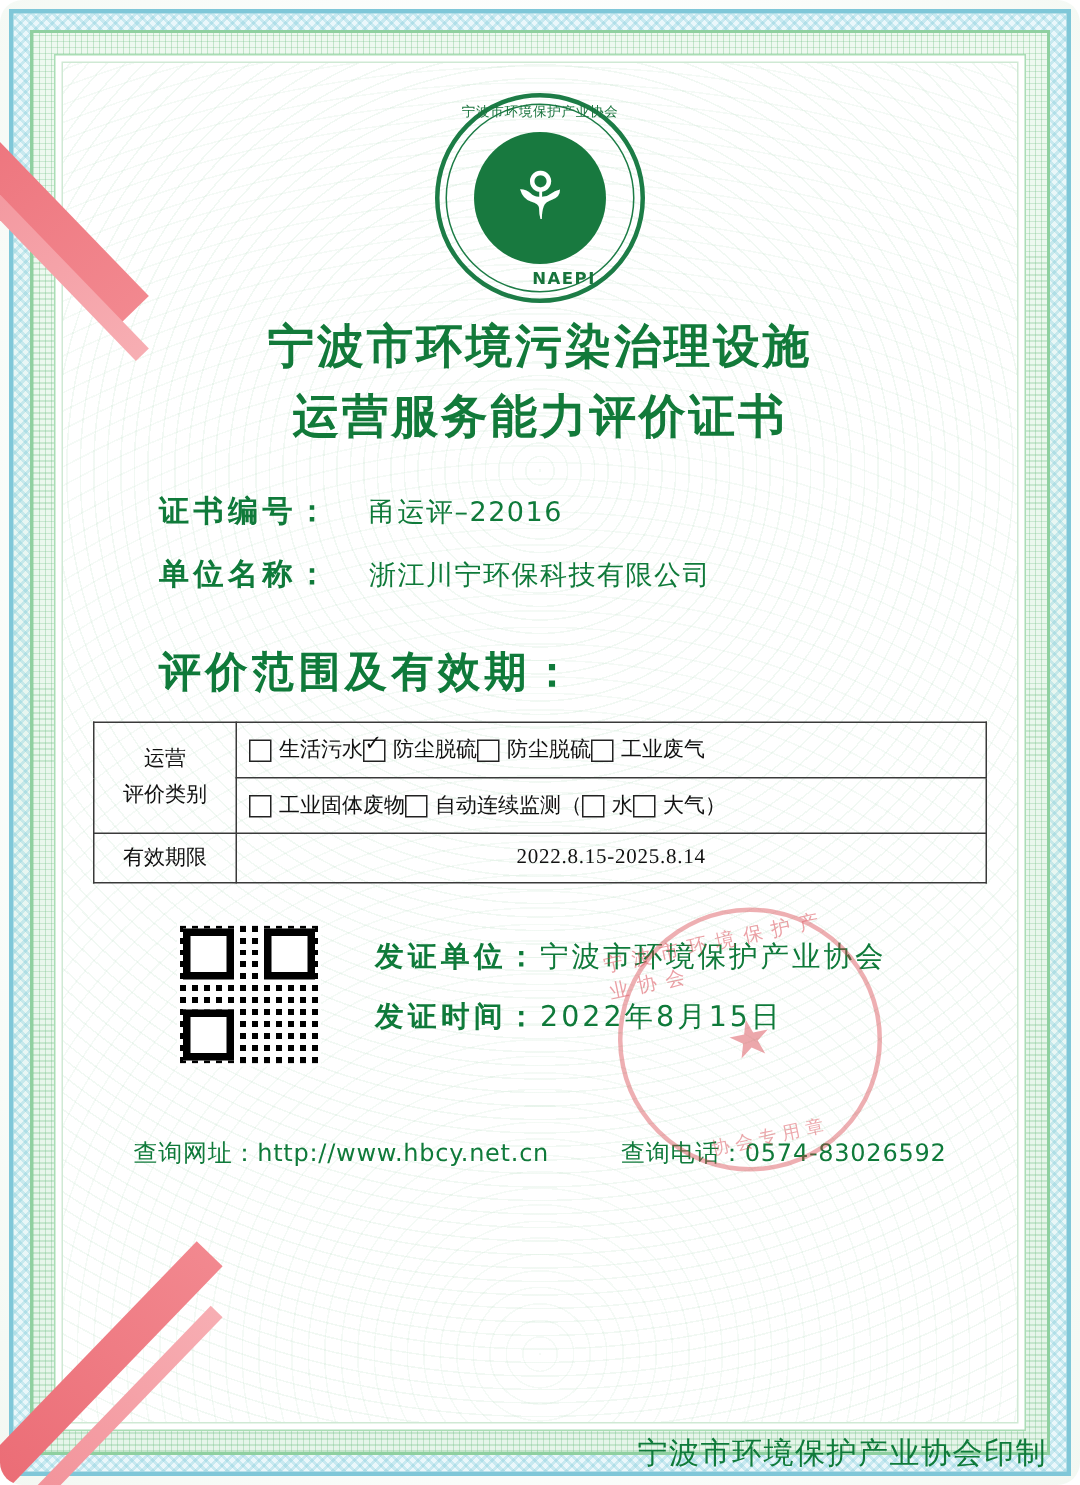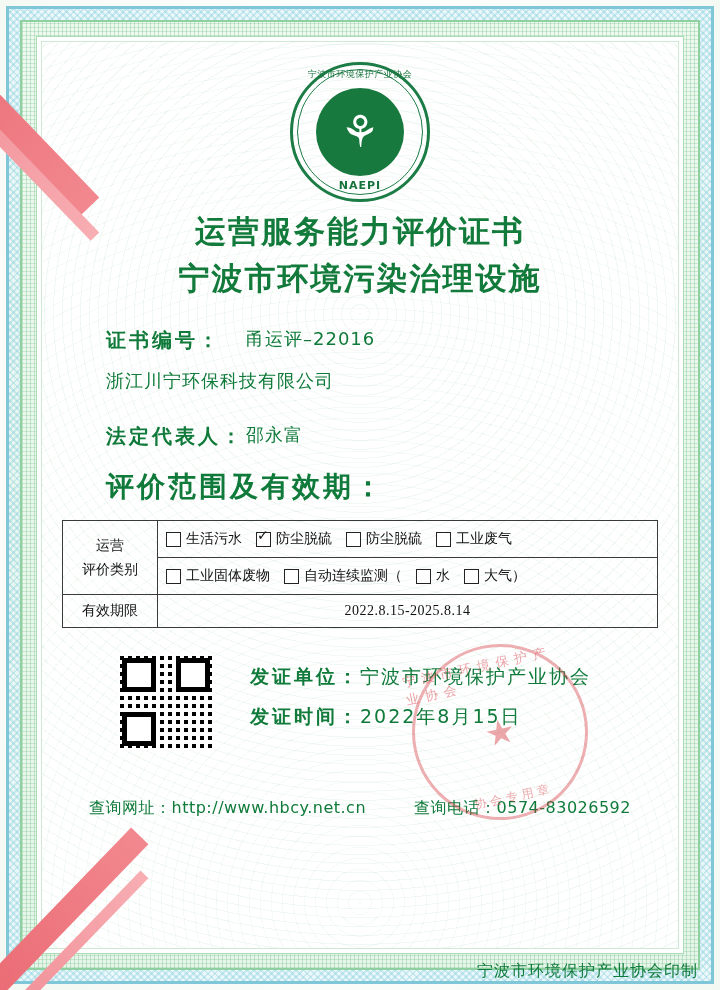--- a/index.html
+++ b/index.html
@@ -8,20 +8,21 @@
     font-family:"DejaVu Sans","Liberation Sans",sans-serif;
     background:#ffffff;
     overflow:hidden;
   }
   .certificate{
     position:relative;
     width:720px;height:990px;
     background:
       radial-gradient(ellipse at 50% 45%, #ffffff 0%, #fdfefd 55%, #f3f8f2 100%);
     overflow:hidden;
+    border-radius:15px;
   }
   
   .border-outer{
     position:absolute;left:6px;top:6px;right:6px;bottom:6px;
     border:3px solid #7fc7d8;
     background:
       repeating-linear-gradient(45deg, rgba(120,200,215,.30) 0 2px, rgba(255,255,255,0) 2px 5px),
       repeating-linear-gradient(-45deg, rgba(120,200,215,.30) 0 2px, rgba(255,255,255,0) 2px 5px),
       linear-gradient(180deg,#eaf7fb,#e7f6ef 50%,#eaf7fb);
   }
@@ -94,31 +95,31 @@
     display:flex;align-items:center;justify-content:center;
   }
   .emblem .inner .leaf{
     color:#fff;font-size:44px;line-height:1;font-family:"DejaVu Sans",sans-serif;
   }
   .emblem .top-text{
     position:absolute;left:0;top:6px;width:100%;text-align:center;
     font-size:9px;color:#17733c;letter-spacing:.5px;
   }
   .emblem .bot-text{
-    position:absolute;left:0;bottom:10px;width:100%;text-align:center;
+    position:absolute;left:16px;bottom:10px;width:100%;text-align:center;
     font-size:11px;color:#17733c;font-weight:bold;letter-spacing:1px;
   }
   .title{
     text-align:center;color:#127a3a;
     font-size:31px;font-weight:bold;letter-spacing:2px;line-height:1.5;
     margin-top:6px;
     font-family:"DejaVu Sans","Liberation Sans",sans-serif;
   }
   .fields{margin:26px 0 0 46px;}
-  .field{display:flex;align-items:flex-start;margin-bottom:15px;}
+  .field{display:flex;align-items:center;margin-bottom:15px;}
   .field .lbl{
     color:#0f7a3a;font-size:20px;font-weight:bold;letter-spacing:3px;
     min-width:140px;white-space:nowrap;
   }
   .field .val{
     color:#0f7a3a;font-size:18px;letter-spacing:1px;white-space:nowrap;
   }
   .scope-label{
     color:#0f7a3a;font-size:28px;font-weight:bold;letter-spacing:3px;margin:18px 0 0 46px;
   }
@@ -128,21 +129,21 @@
     width:596px;border-collapse:collapse;
     border:1px solid #3a3a3a;
   }
   table.scope td{
     border:1px solid #3a3a3a;
     color:#111;font-size:14px;padding:7px 8px;vertical-align:middle;
   }
   td.cat{
     width:78px;text-align:center;line-height:1.7;white-space:nowrap;font-size:14px;
   }
-  .cb-row{display:flex;align-items:center;gap:14px;flex-wrap:nowrap;padding:2px 0;}
+  .cb-row{display:flex;align-items:center;flex-wrap:nowrap;padding:2px 0;}
   .cb{display:inline-flex;align-items:center;gap:5px;white-space:nowrap;font-size:14px;}
   .box{
     display:inline-block;width:13px;height:13px;border:1px solid #222;
     position:relative;background:#fff;flex:none;
   }
   .box.checked::after{
     content:"✓";position:absolute;left:0px;top:-5px;font-size:14px;color:#111;line-height:1;
   }
   td.valid-lbl{width:78px;text-align:center;white-space:nowrap;}
   td.valid-val{text-align:center;font-size:15px;letter-spacing:.5px;font-family:Liberation Serif, serif;}
@@ -184,21 +185,21 @@
   .stamp .stxt2{
     position:absolute;left:0;bottom:10px;width:100%;text-align:center;
     color:rgba(214,60,70,.6);font-size:12px;letter-spacing:4px;
   }
   .footer-row{
     display:flex;justify-content:center;gap:48px;
     color:#0f7a3a;font-size:16px;letter-spacing:.5px;margin-top:4px;
   }
   .imprint{
     position:absolute;right:22px;bottom:8px;
-    color:#0f7a3a;font-size:16px;letter-spacing:1px;
+    color:#0f7a3a;font-size:20px;letter-spacing:1px;
   }
 </style>
 </head>
 <body>
 
 <div class="certificate">
   <div class="border-outer"></div>
   <div class="border-mid"></div>
   <div class="border-inner"></div>
   <div class="border-inner2"></div>
@@ -215,37 +216,34 @@
       <div class="ring"></div>
       <div class="ring2"></div>
       <div class="top-text">宁波市环境保护产业协会</div>
       <div class="inner">
         <span class="leaf">⚘</span>
       </div>
       <div class="bot-text">NAEPI</div>
     </div>
 
     <div class="title">
+      <div>宁波市环境污染治理设施</div>
       <div>运营服务能力评价证书</div>
-      <div>宁波市环境污染治理设施</div>
     </div>
 
     <div class="fields">
       <div class="field">
         <span class="lbl">证书编号：</span>
         <span class="val">甬运评–22016</span>
       </div>
       <div class="field">
+        <span class="lbl">单位名称：</span>
         <span class="val">浙江川宁环保科技有限公司</span>
       </div>
       <div class="field">
-      </div>
-      <div class="field">
-        <span class="lbl">法定代表人：</span>
-        <span class="val">邵永富</span>
       </div>
     </div>
 
     <div class="scope-label">评价范围及有效期：</div>
 
     <table class="scope">
       <tbody>
           <tr>
         <td class="cat" rowspan="2">
           <div>运营</div>

